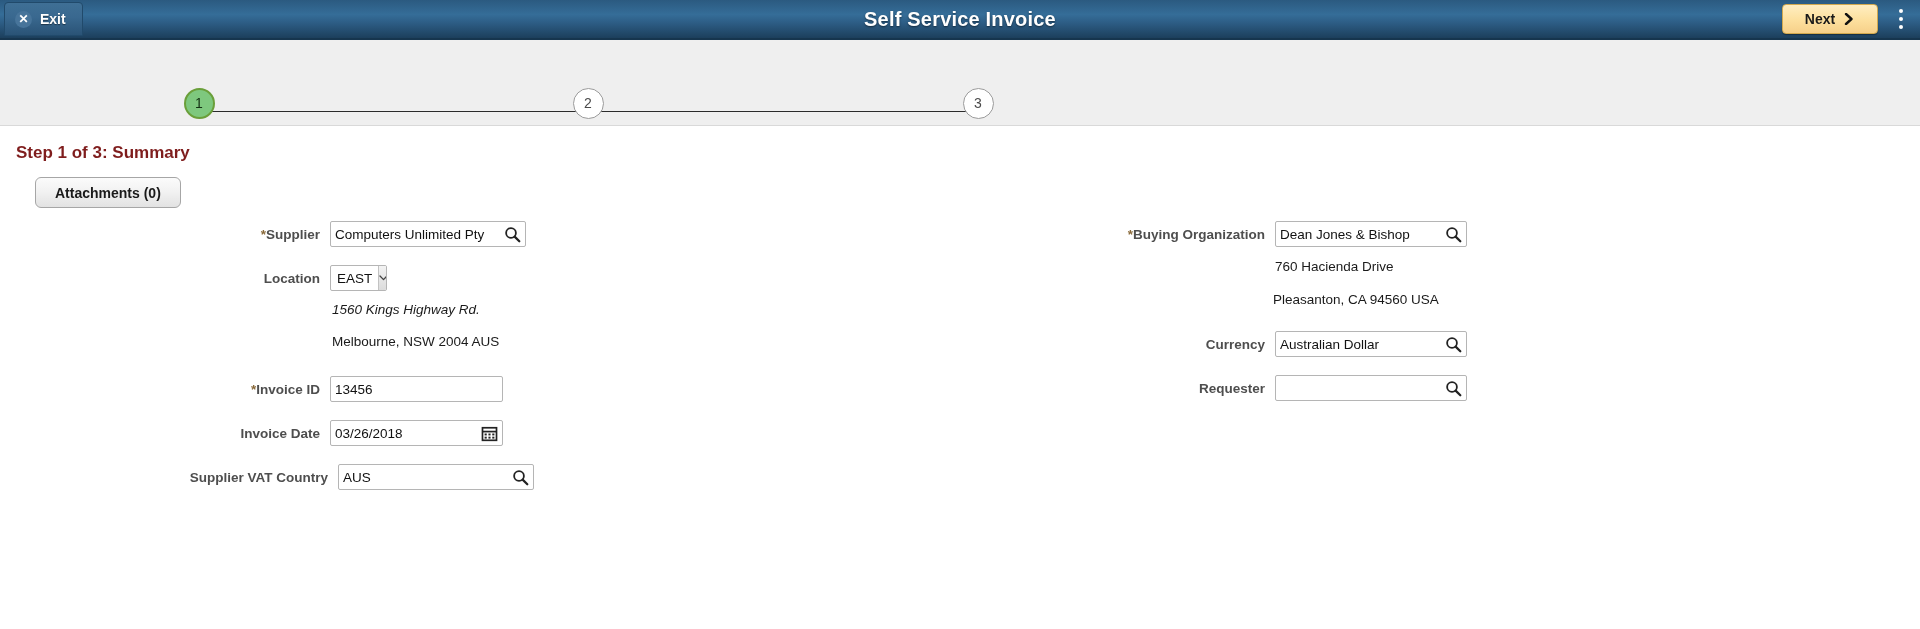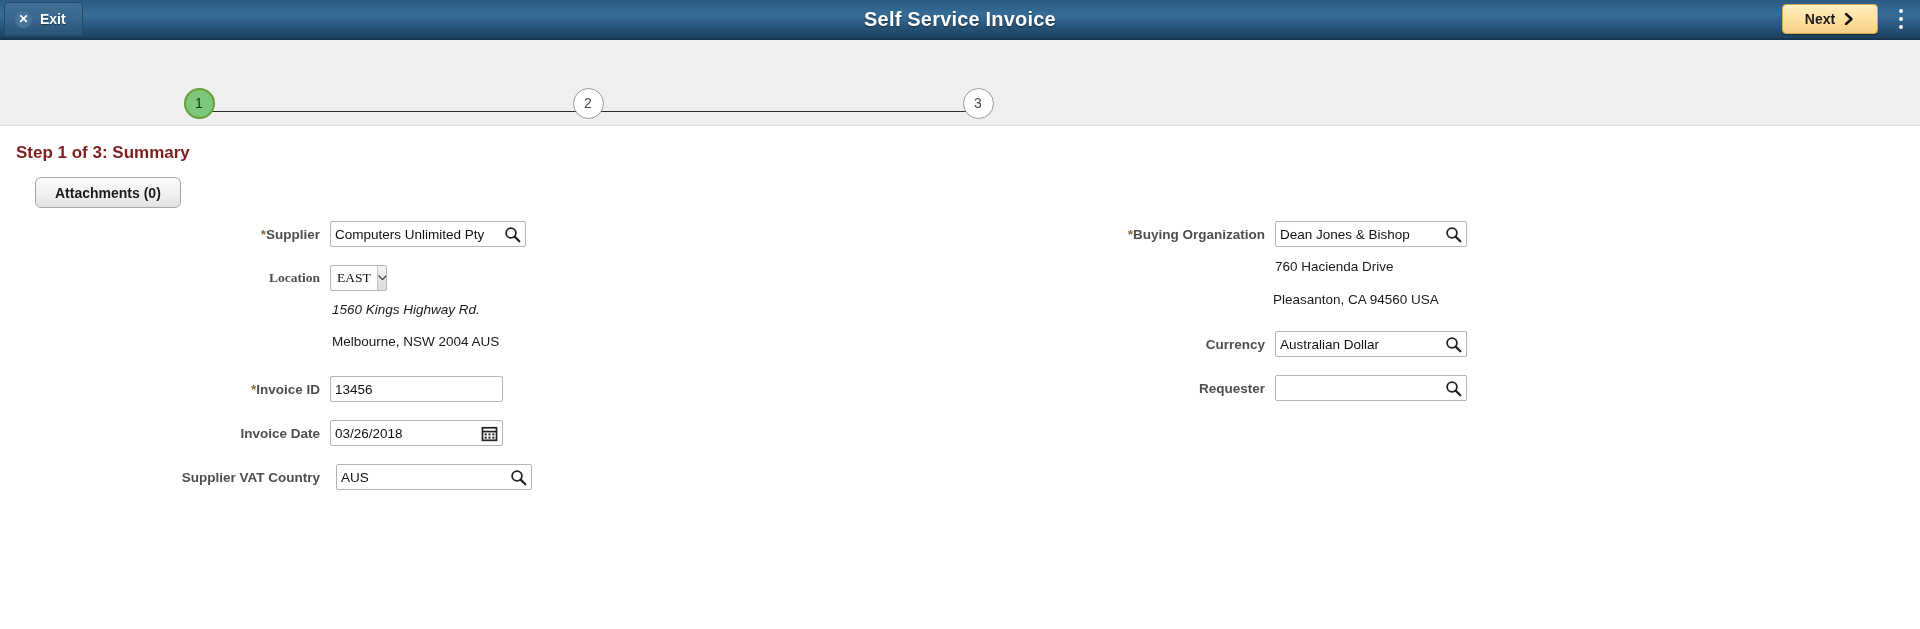--- a/index.html
+++ b/index.html
@@ -316,21 +316,21 @@
         <div class="input-box" style="width:196px;">
           <span class="input-val">Computers Unlimited Pty</span>
           <svg class="icon-btn" viewBox="0 0 16 16">
             <circle cx="6.6" cy="6.6" r="4.6" fill="none" stroke="#222" stroke-width="1.7"></circle>
             <line x1="10" y1="10" x2="14.4" y2="14.4" stroke="#222" stroke-width="2.1" stroke-linecap="round"></line>
           </svg>
         </div>
       </div>
     </div>
 
-    <div class="frow" style="left:0; top:139px; width:420px;font-family:Liberation Serif, serif;">
+    <div class="frow" style="left:0; top:139px; width:420px;">
       <div class="flabel" style="width:320px;">Location</div>
       <div class="fctl">
         <div class="select-box" style="width:57px;">
           <span class="select-val">EAST</span>
           <span class="select-arrow">
             <svg width="9" height="6" viewBox="0 0 9 6">
                 <path d="M1 1 L4.5 4.6 L8 1" fill="none" stroke="#444" stroke-width="1.3" stroke-linecap="round" stroke-linejoin="round"></path>
               </svg>
           </span>
         </div>
@@ -365,21 +365,21 @@
                 <rect x="10.6" y="8" width="2" height="1.8"></rect>
               <rect x="3.4" y="11" width="2" height="1.8"></rect>
                 <rect x="7" y="11" width="2" height="1.8"></rect>
                 <rect x="10.6" y="11" width="2" height="1.8"></rect>
             </g>
           </svg>
         </div>
       </div>
     </div>
 
-    <div class="frow" style="left:0; top:338px; width:532px;justify-content:space-between;">
+    <div class="frow" style="left:8px; top:338px; width:532px;">
       <div class="flabel" style="width:320px;">Supplier VAT Country</div>
       <div class="fctl">
         <div class="input-box" style="width:196px;">
           <span class="input-val">AUS</span>
           <svg class="icon-btn" viewBox="0 0 16 16">
             <circle cx="6.6" cy="6.6" r="4.6" fill="none" stroke="#222" stroke-width="1.7"></circle>
             <line x1="10" y1="10" x2="14.4" y2="14.4" stroke="#222" stroke-width="2.1" stroke-linecap="round"></line>
           </svg>
         </div>
       </div>

